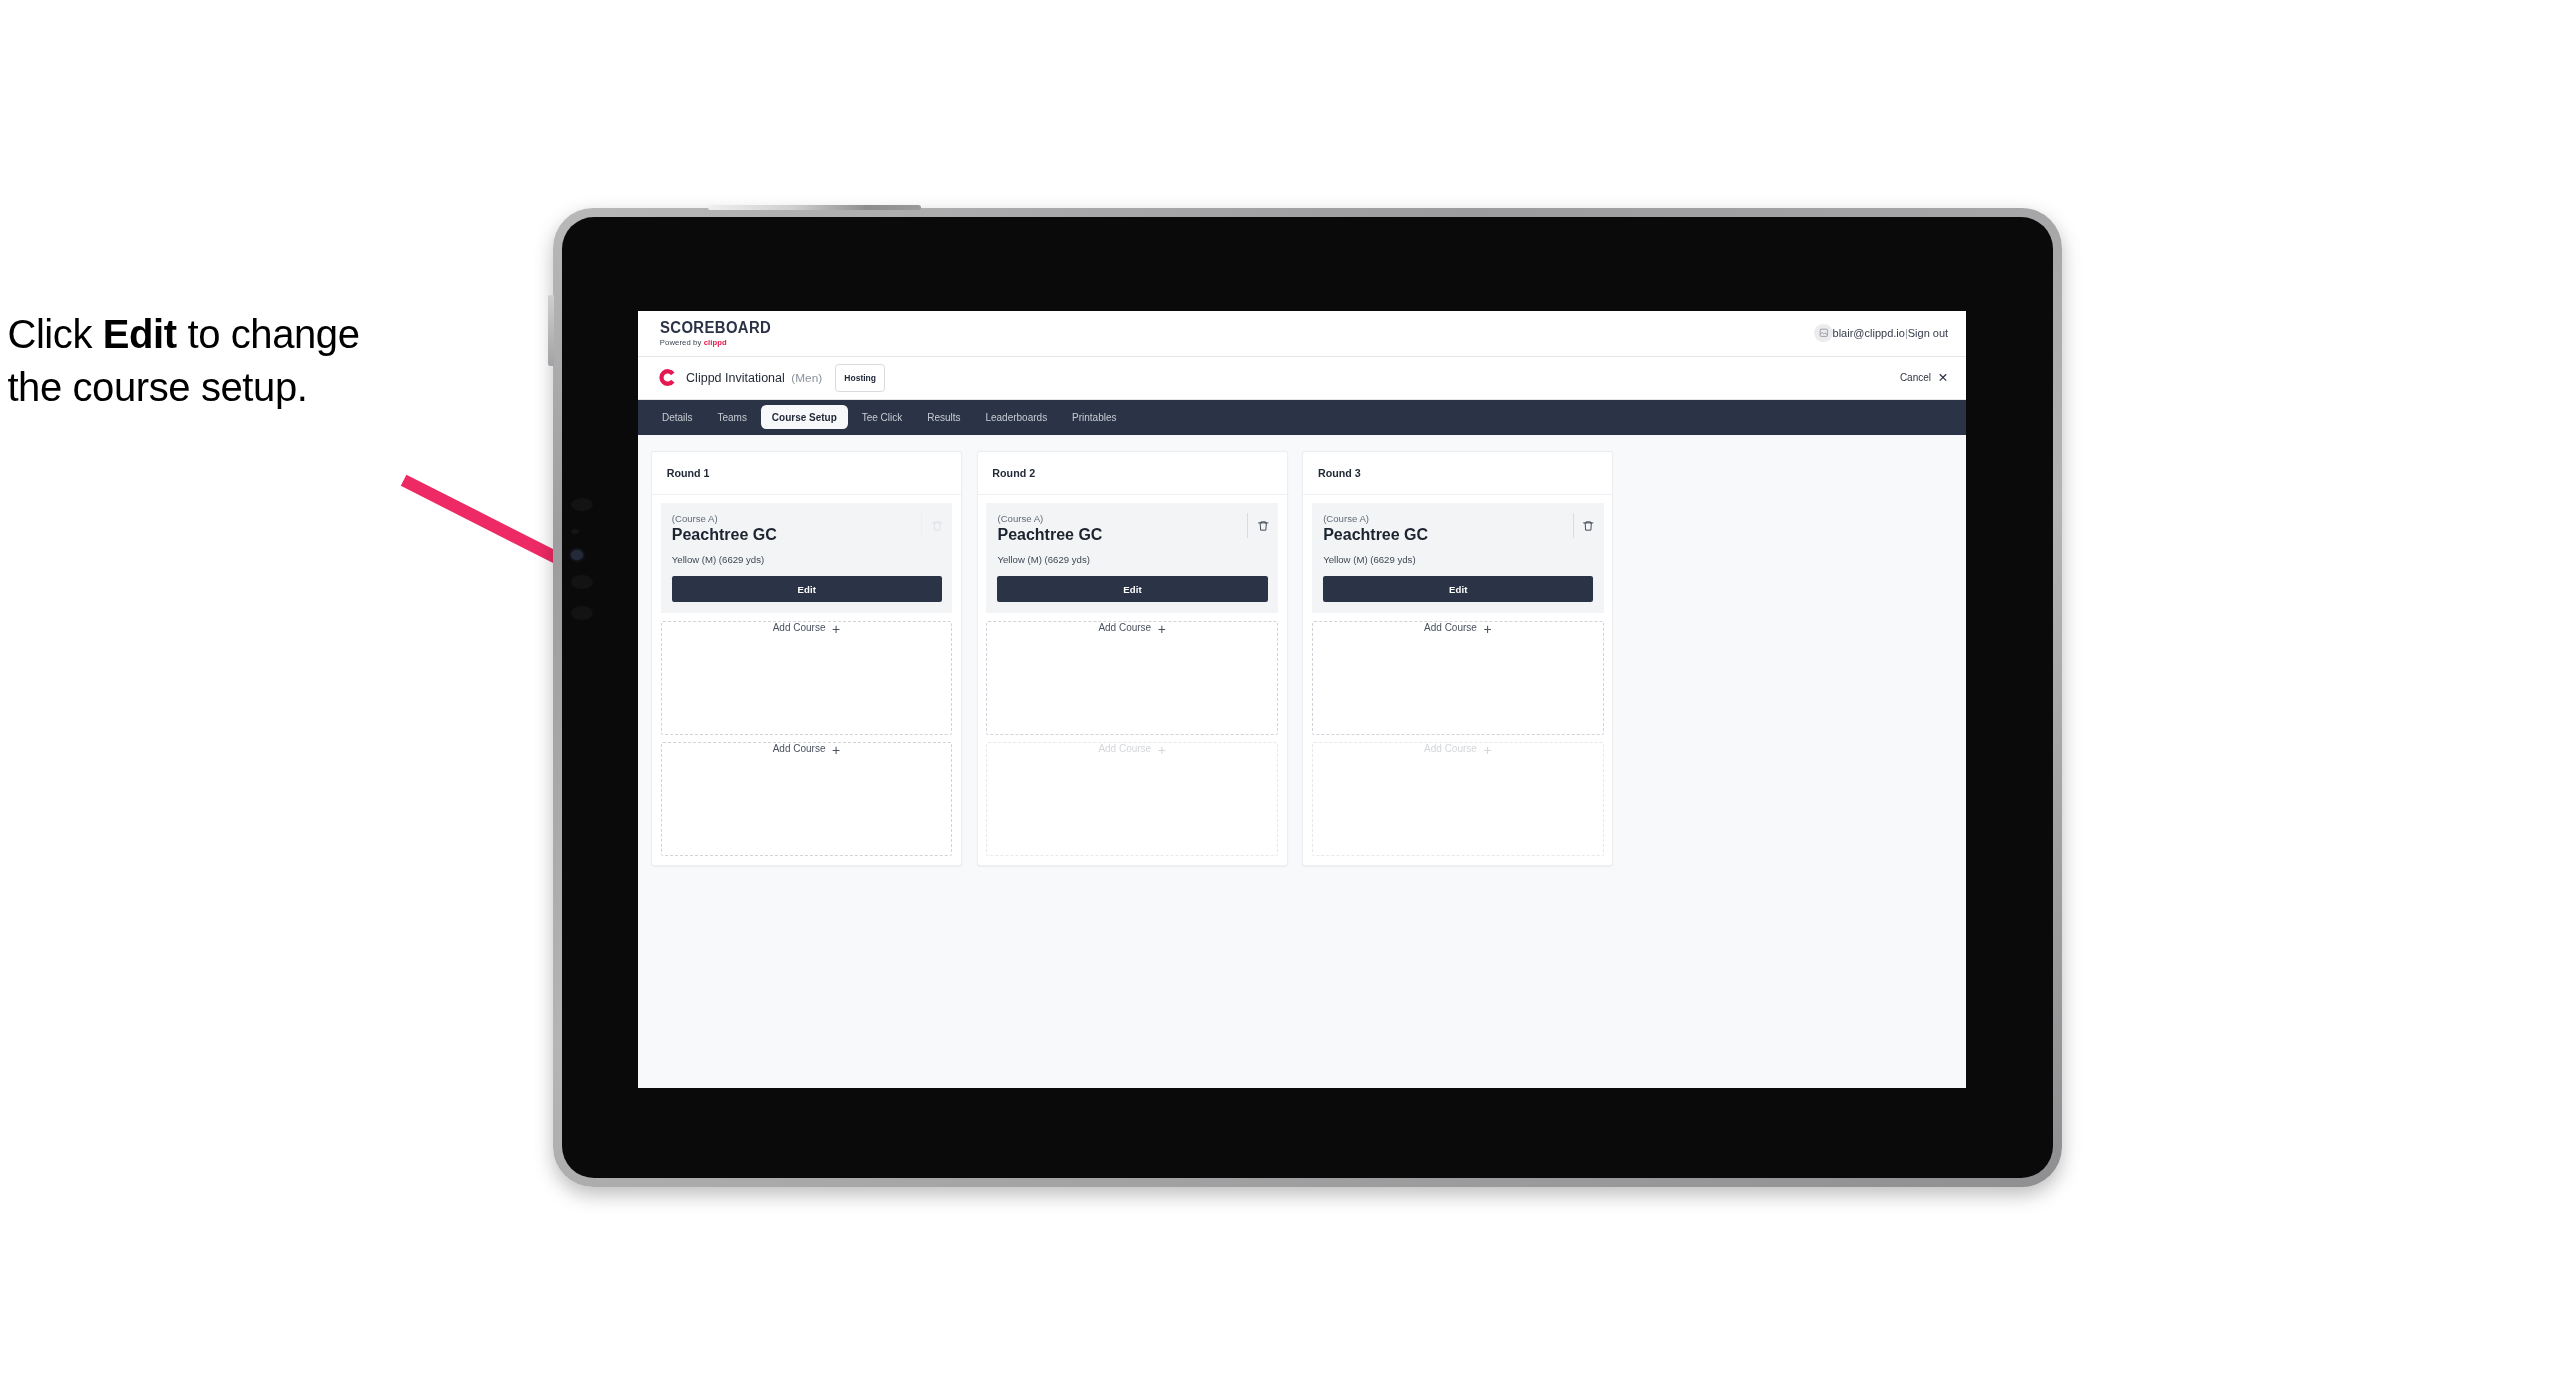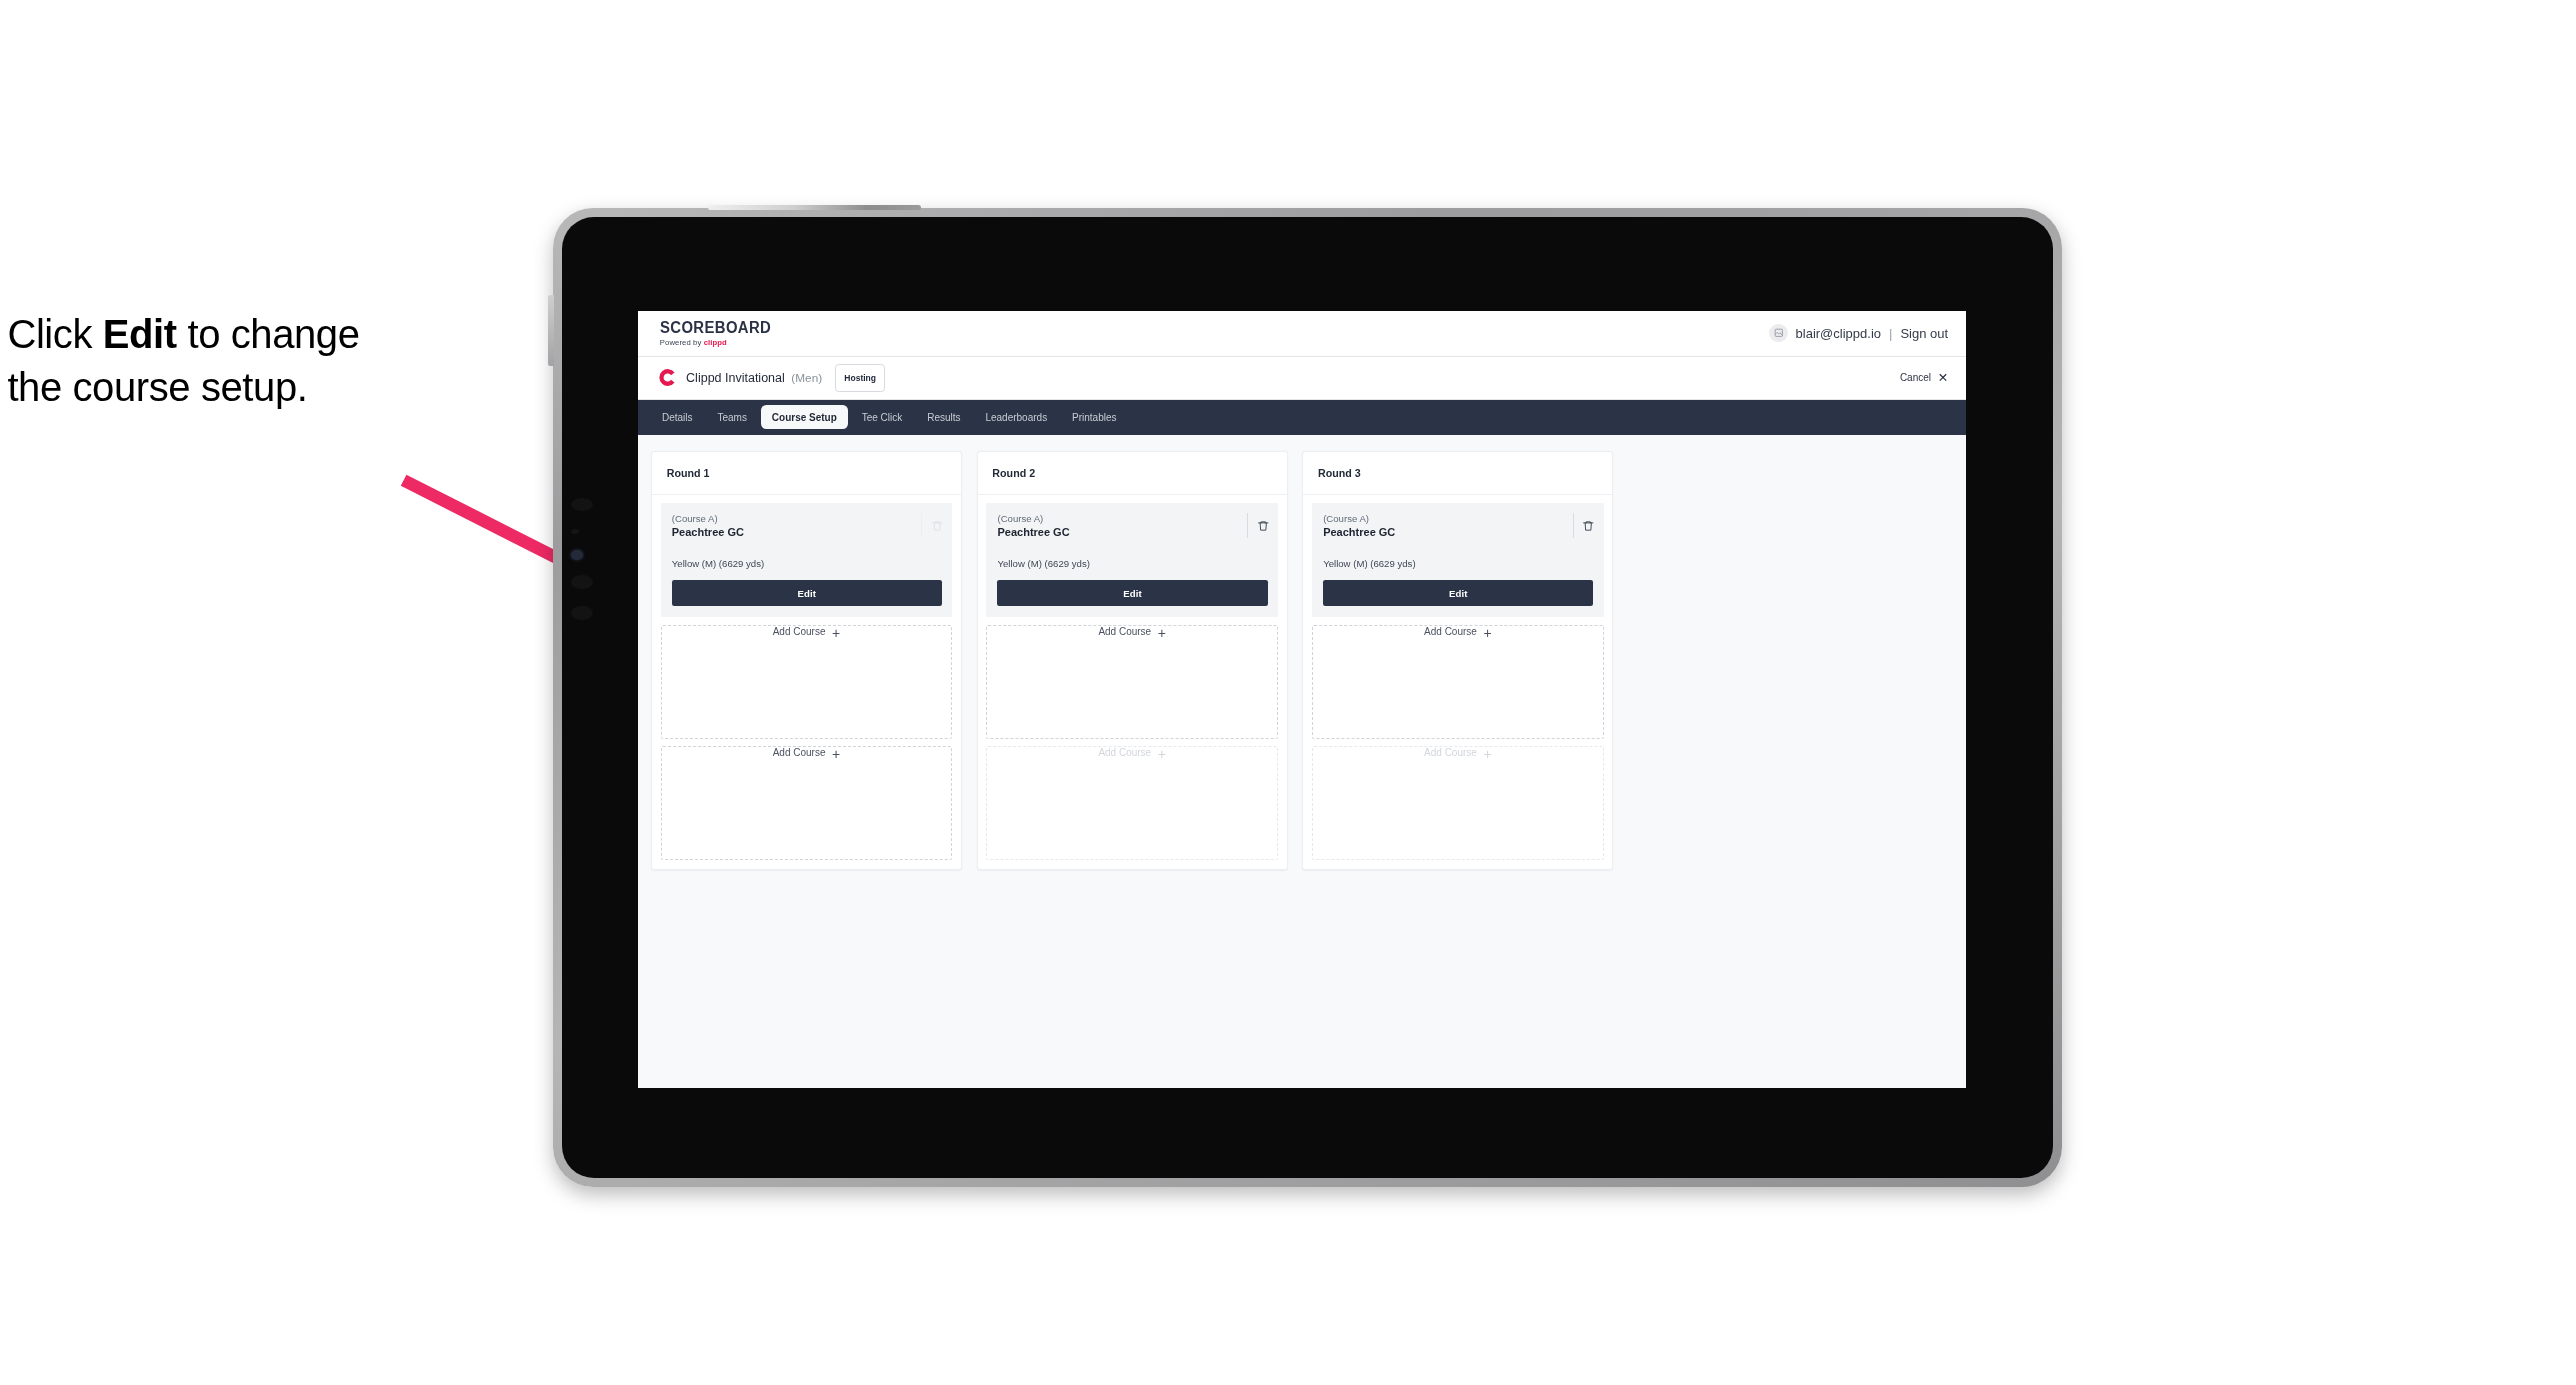--- a/index.html
+++ b/index.html
@@ -104,22 +104,22 @@
     font-size: 10.7px; color: #2f3645; letter-spacing: 0.3px;
     position: relative; cursor: pointer;
   }
   .navitem.active::after {
     content: ""; position: absolute; left: 8.8px; right: 8.8px; bottom: 0;
     height: 2.2px; background: #c9284d;
   }
 
   .topnav-right {
     margin-left: auto; display: flex; align-items: center;
-    padding-right: 17.7px; gap: 8px;
-    font-size: 13px; color: #343b49;
+    padding-right: 17.7px; 
+    font-size: 11px; color: #343b49;
   }
   .avatar {
     width: 18.4px; height: 18.4px; border-radius: 50%;
     background: #ececef; display: flex; align-items: center; justify-content: center;
     color: #8a8f99; font-size: 8.8px;
   }
   .sep-pipe { color: #9aa0aa; }
   .signout { cursor: pointer; }
 
   
@@ -178,21 +178,21 @@
     border-bottom: 0.7px solid #eef0f3;
   }
   .round-body { padding: 8px 8.8px 8.8px 8.8px; }
 
   .course-card {
     background: #f2f4f6;
     padding: 10.3px 10.3px 11px 11px;
     position: relative;
   }
   .cc-sub { font-size: 9.6px; color: #646c79; margin-bottom: 2.2px; }
-  .cc-name { font-size: 11px; color: #1d2430; font-weight: 700; margin-bottom: 20px; }
+  .cc-name { font-size: 16px; color: #1d2430; font-weight: 700; margin-bottom: 10px; }
   .cc-tee { font-size: 9.6px; color: #3f4755; }
   .cc-tools {
     position: absolute; right: 8.8px; top: 10.3px;
     display: flex; align-items: center; gap: 8.8px;
   }
   .cc-divider { width: 0.7px; height: 25px; background: #d8dbe0; }
   .trash { width: 12.5px; height: 14px; color: #3a4150; }
   .trash.dim { opacity: .10; }
   .cc-divider.dim { opacity: .22; }
 

